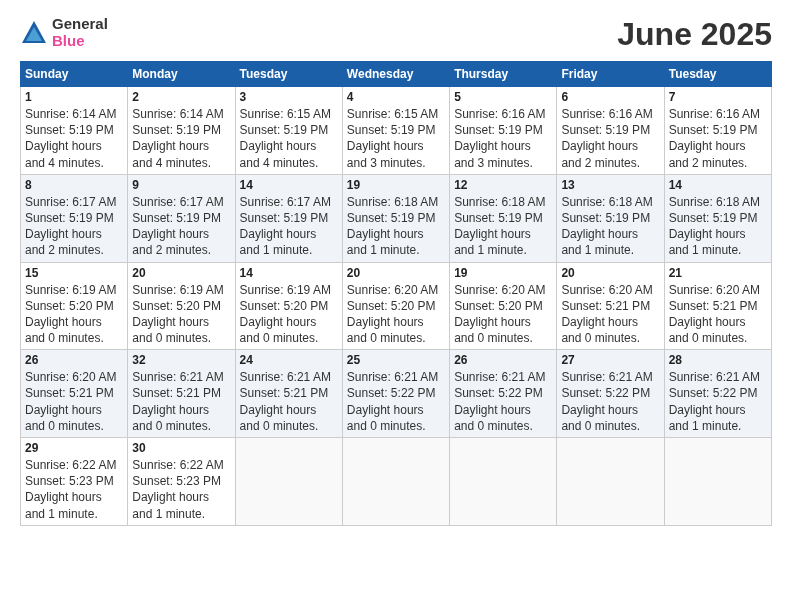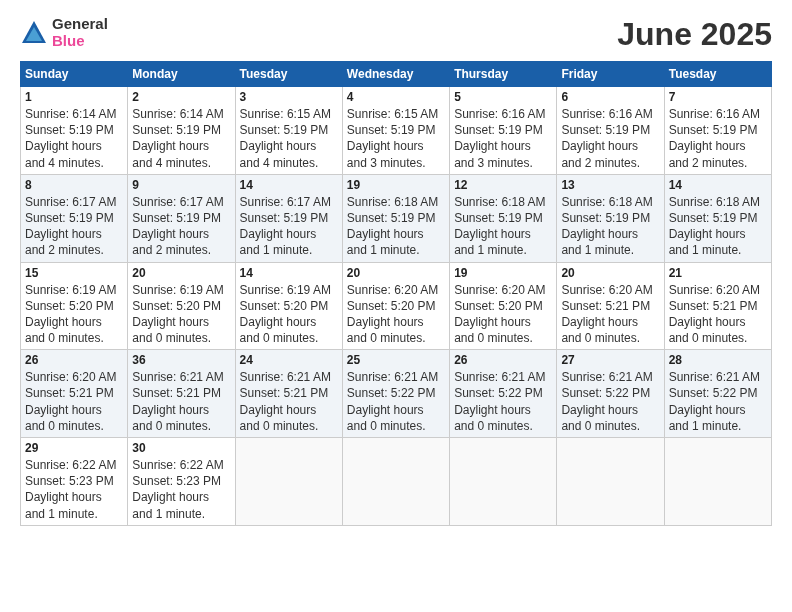--- a/index.html
+++ b/index.html
@@ -335,21 +335,21 @@
           <td>
         <span class="day-number">26</span>
         <div class="day-info">
           Sunrise: 6:20 AM<br>
           Sunset: 5:21 PM<br>
           Daylight hours<br>
           and 0 minutes.
         </div>
       </td>
           <td>
-        <span class="day-number">36</span>
+        <span class="day-number">32</span>
         <div class="day-info">
           Sunrise: 6:21 AM<br>
           Sunset: 5:21 PM<br>
           Daylight hours<br>
           and 0 minutes.
         </div>
       </td>
           <td>
         <span class="day-number">24</span>
         <div class="day-info">

